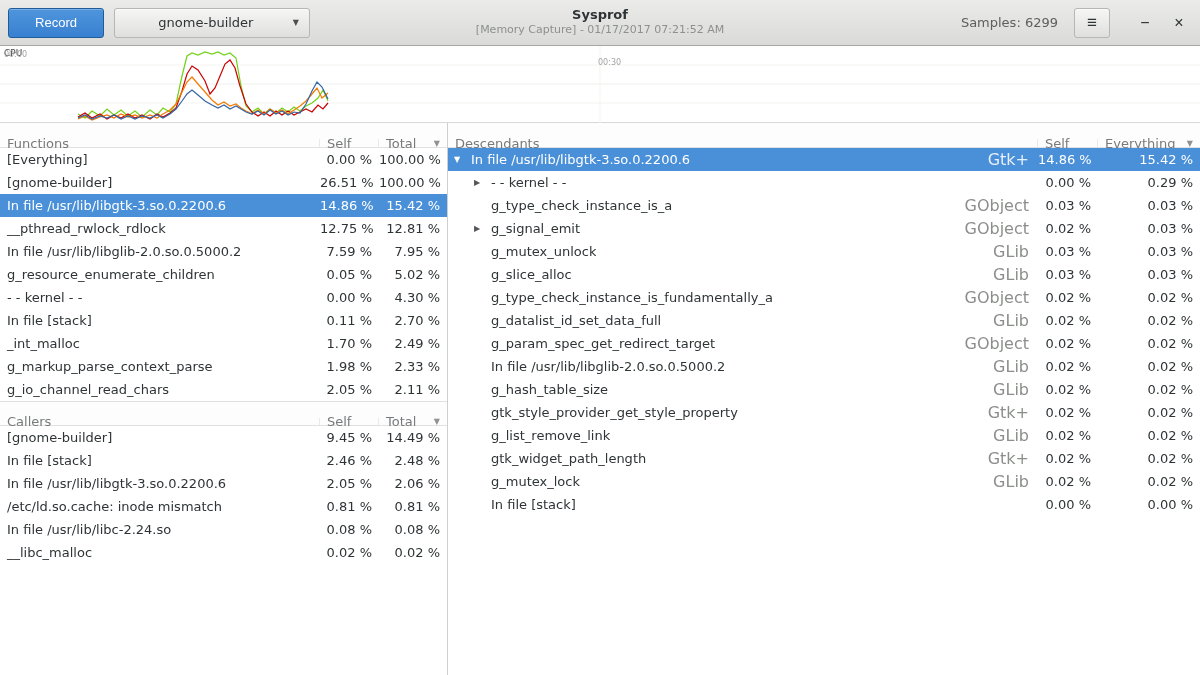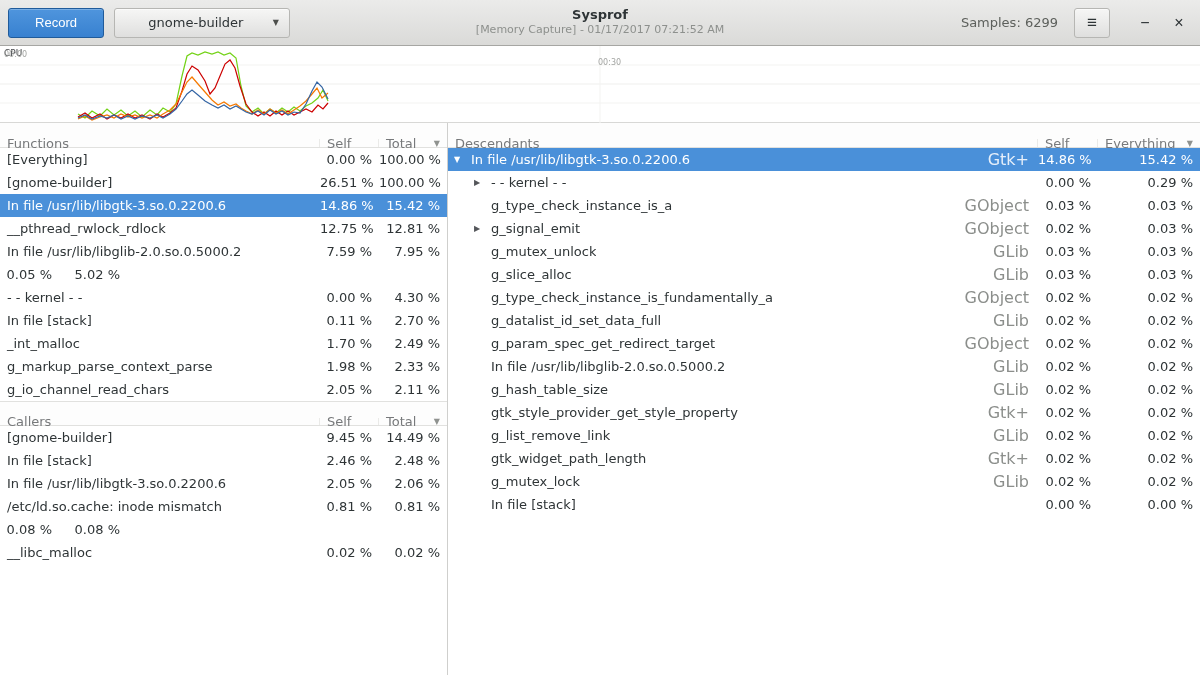--- a/index.html
+++ b/index.html
@@ -23,21 +23,21 @@
     display:inline-flex; align-items:center; justify-content:center;
     color:#2e3436; font-size:13px; cursor:default;
     box-shadow:inset 0 1px rgba(255,255,255,.55);
   }
   .record-btn {
     width:96px; color:#fff; border-color:#205b9a;
     background:linear-gradient(to bottom,#4f95dd,#3881d0);
     box-shadow:inset 0 1px rgba(255,255,255,.25);
     margin-right:10px;
   }
-  .combo { width:176px; padding:0 10px; }
+  .combo { width:196px; padding:0 10px; }
   .combo .combo-label { flex:1; text-align:center; }
   .combo .arrow { font-size:8px; color:#4d4f4c; margin-left:6px; }
   .title-block {
     position:absolute; left:50%; top:50%; transform:translate(-50%,-50%);
     text-align:center; line-height:1.3; pointer-events:none;
   }
   .title { font-weight:bold; font-size:13px; color:#2e3436;text-align:center; }
   .subtitle { font-size:11px; color:#8d908d; }
   .header-right { margin-left:auto; display:flex; align-items:center; }
   .samples { color:#5d605c; margin-right:16px; }
@@ -175,20 +175,21 @@
             <span class="cell-name">__pthread_rwlock_rdlock</span>
             <span class="cell-num cell-self">12.75 %</span>
             <span class="cell-num cell-total">12.81 %</span>
           </div>
           <div class="trow">
             <span class="cell-name">In file /usr/lib/libglib-2.0.so.0.5000.2</span>
             <span class="cell-num cell-self">7.59 %</span>
             <span class="cell-num cell-total">7.95 %</span>
           </div>
           <div class="trow">
+            <span class="cell-name">g_resource_enumerate_children</span>
             <span class="cell-num cell-self">0.05 %</span>
             <span class="cell-num cell-total">5.02 %</span>
           </div>
           <div class="trow">
             <span class="cell-name">- - kernel - -</span>
             <span class="cell-num cell-self">0.00 %</span>
             <span class="cell-num cell-total">4.30 %</span>
           </div>
           <div class="trow">
             <span class="cell-name">In file [stack]</span>
@@ -239,20 +240,21 @@
             <span class="cell-name">In file /usr/lib/libgtk-3.so.0.2200.6</span>
             <span class="cell-num cell-self">2.05 %</span>
             <span class="cell-num cell-total">2.06 %</span>
           </div>
           <div class="trow">
             <span class="cell-name">/etc/ld.so.cache: inode mismatch</span>
             <span class="cell-num cell-self">0.81 %</span>
             <span class="cell-num cell-total">0.81 %</span>
           </div>
           <div class="trow">
+            <span class="cell-name">In file /usr/lib/libc-2.24.so</span>
             <span class="cell-num cell-self">0.08 %</span>
             <span class="cell-num cell-total">0.08 %</span>
           </div>
           <div class="trow">
             <span class="cell-name">__libc_malloc</span>
             <span class="cell-num cell-self">0.02 %</span>
             <span class="cell-num cell-total">0.02 %</span>
           </div>
         </div>
     </div>

